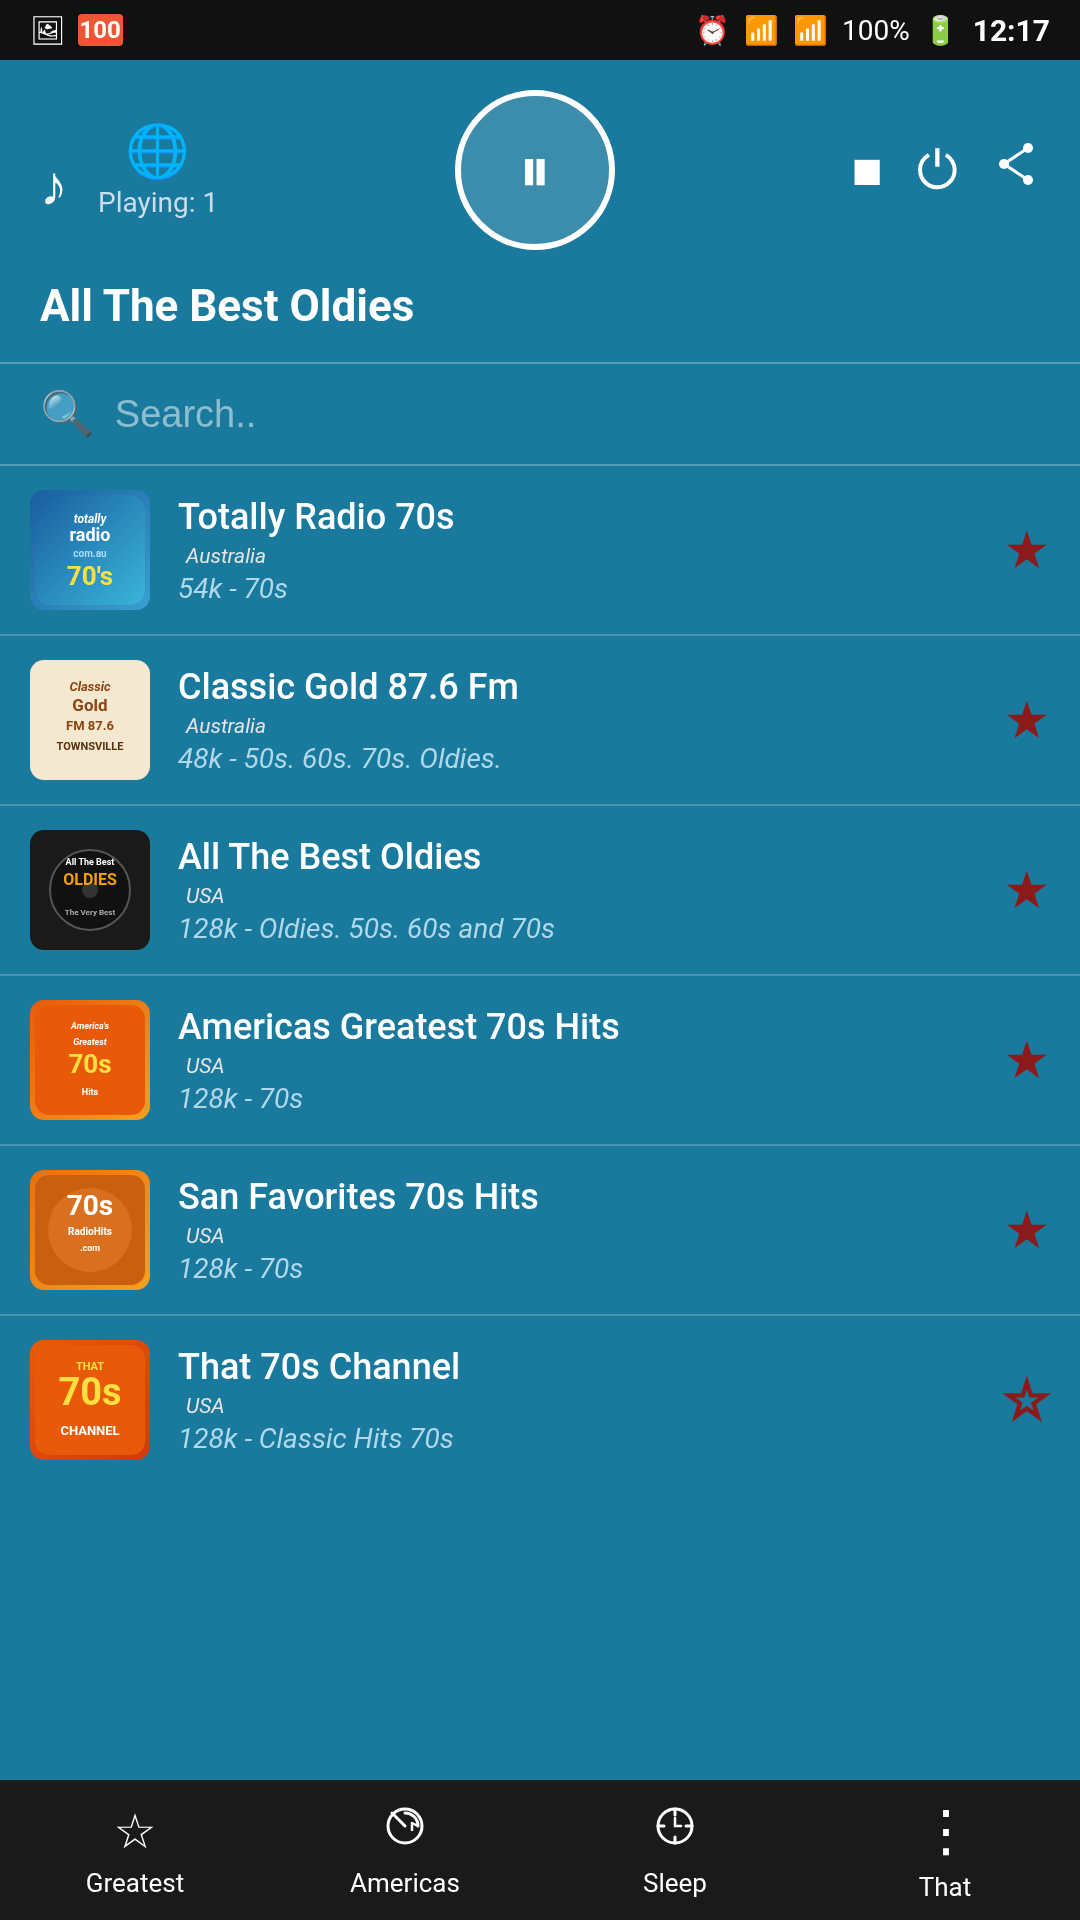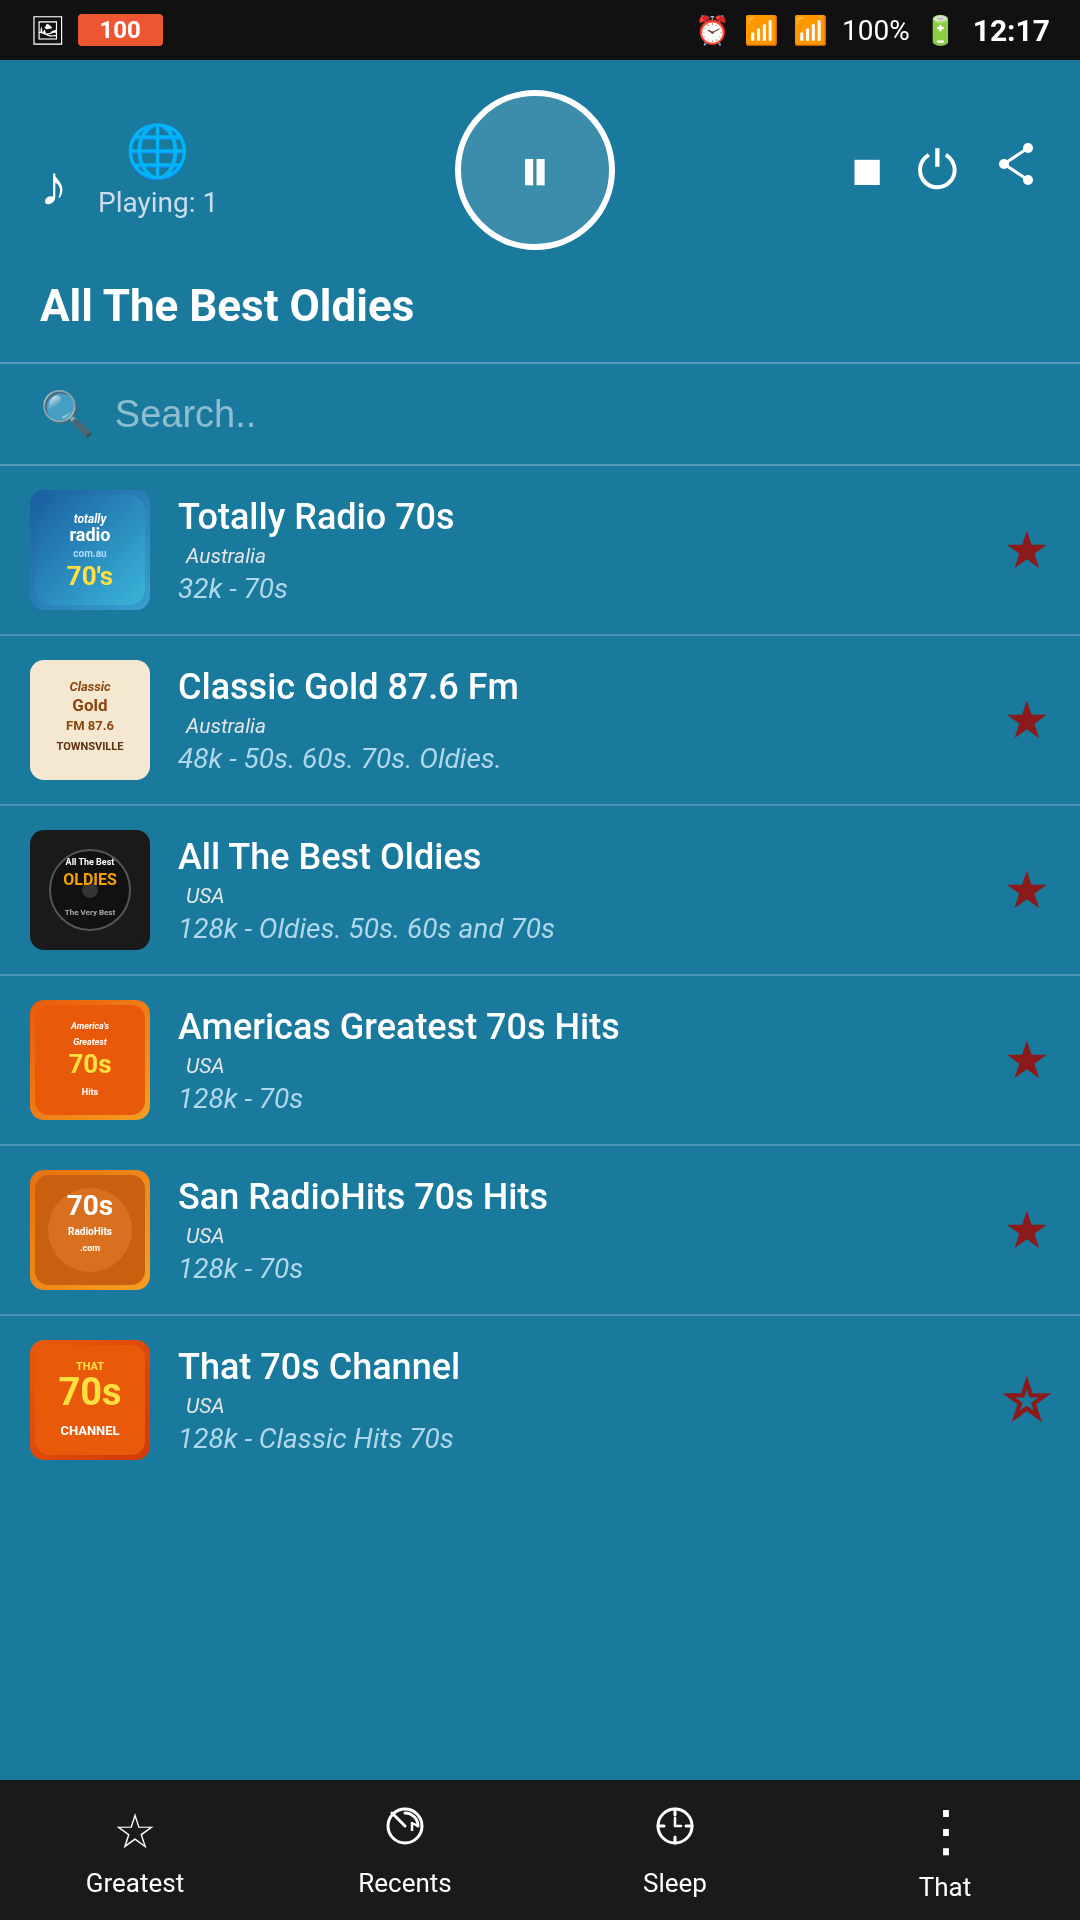--- a/index.html
+++ b/index.html
@@ -148,21 +148,21 @@
     }
     .nav-icon { font-size: 46px; }
     .nav-label { font-size: 26px; }
   </style>
 </head>
 <body>
 
 <div class="status-bar">
   <div class="status-left">
     <span>🖼</span>
-    <span style="font-size:24px;background:#e53;padding:2px 22px;border-radius:4px;font-weight:bold;color:white;">100</span>
+    <span style="font-size:24px;background:#e53;padding:2px 2px;border-radius:4px;font-weight:bold;color:white;">100</span>
   </div>
   <div class="status-right">
     <span>⏰</span>
     <span>📶</span>
     <span>📶</span>
     <span>100%</span>
     <span>🔋</span>
     <span class="status-time">12:17</span>
   </div>
 </div>
@@ -219,21 +219,21 @@
         </defs>
         <text x="55" y="28" text-anchor="middle" font-size="12" fill="white" font-style="italic">totally</text>
         <text x="55" y="46" text-anchor="middle" font-size="18" fill="white" font-weight="bold">radio</text>
         <text x="55" y="62" text-anchor="middle" font-size="10" fill="#aaddff">com.au</text>
         <text x="55" y="90" text-anchor="middle" font-size="26" fill="#ffe040" font-weight="bold">70's</text>
       </svg>
     </div>
     <div class="station-info">
       <div class="station-name">Totally Radio 70s</div>
       <div class="station-country">Australia</div>
-      <div class="station-meta">32k - 70s</div>
+      <div class="station-meta">54k - 70s</div>
     </div>
     <span class="star-icon star-filled">★</span>
   </div>
 
   <div class="station-item">
     <div class="station-logo logo-classic" style="background:#f5e8d0;">
       <svg width="110" height="110" viewBox="0 0 110 110">
         <rect width="110" height="110" rx="14" fill="#f5e8d0"></rect>
         <text x="55" y="26" text-anchor="middle" font-size="13" fill="#8b4513" font-style="italic">Classic</text>
         <text x="55" y="46" text-anchor="middle" font-size="17" fill="#8b4513" font-weight="bold">Gold</text>
@@ -290,21 +290,21 @@
     <div class="station-logo logo-sf">
       <svg width="110" height="110" viewBox="0 0 110 110">
         <rect width="110" height="110" rx="14" fill="#c86010"></rect>
         <circle cx="55" cy="55" r="42" fill="#d87020"></circle>
         <text x="55" y="40" text-anchor="middle" font-size="28" fill="white" font-weight="bold">70s</text>
         <text x="55" y="60" text-anchor="middle" font-size="10" fill="white">RadioHits</text>
         <text x="55" y="76" text-anchor="middle" font-size="9" fill="#ffe">.com</text>
       </svg>
     </div>
     <div class="station-info">
-      <div class="station-name">San RadioHits 70s Hits</div>
+      <div class="station-name">San Favorites 70s Hits</div>
       <div class="station-country">USA</div>
       <div class="station-meta">128k - 70s</div>
     </div>
     <span class="star-icon star-filled">★</span>
   </div>
 
   <div class="station-item" style="border-bottom:none;">
     <div class="station-logo logo-70s">
       <svg width="110" height="110" viewBox="0 0 110 110">
         <rect width="110" height="110" rx="14" fill="#e85a0a"></rect>
@@ -330,21 +330,21 @@
   </div>
   <div class="nav-item">
     <span class="nav-icon">
       <svg width="46" height="46" viewBox="0 0 46 46" fill="none">
         <circle cx="23" cy="23" r="17" stroke="white" stroke-width="3" fill="none"></circle>
         <path d="M23 23 L10 10" stroke="white" stroke-width="3" stroke-linecap="round"></path>
         <path d="M23 10 A13 13 0 0 1 36 23" stroke="white" stroke-width="3" fill="none" stroke-linecap="round"></path>
         <polyline points="36,23 30,20 30,28" stroke="white" stroke-width="2.5" fill="none" stroke-linejoin="round"></polyline>
       </svg>
     </span>
-    <span class="nav-label">Recents</span>
+    <span class="nav-label">Americas</span>
   </div>
   <div class="nav-item">
     <span class="nav-icon">
       <svg width="46" height="46" viewBox="0 0 46 46" fill="none">
         <circle cx="23" cy="23" r="17" stroke="white" stroke-width="3" fill="none"></circle>
         <line x1="23" y1="6" x2="23" y2="12" stroke="white" stroke-width="3" stroke-linecap="round"></line>
         <line x1="23" y1="34" x2="23" y2="40" stroke="white" stroke-width="3" stroke-linecap="round"></line>
         <line x1="6" y1="23" x2="12" y2="23" stroke="white" stroke-width="3" stroke-linecap="round"></line>
         <line x1="34" y1="23" x2="40" y2="23" stroke="white" stroke-width="3" stroke-linecap="round"></line>
         <line x1="23" y1="23" x2="23" y2="15" stroke="white" stroke-width="2.5" stroke-linecap="round"></line>

